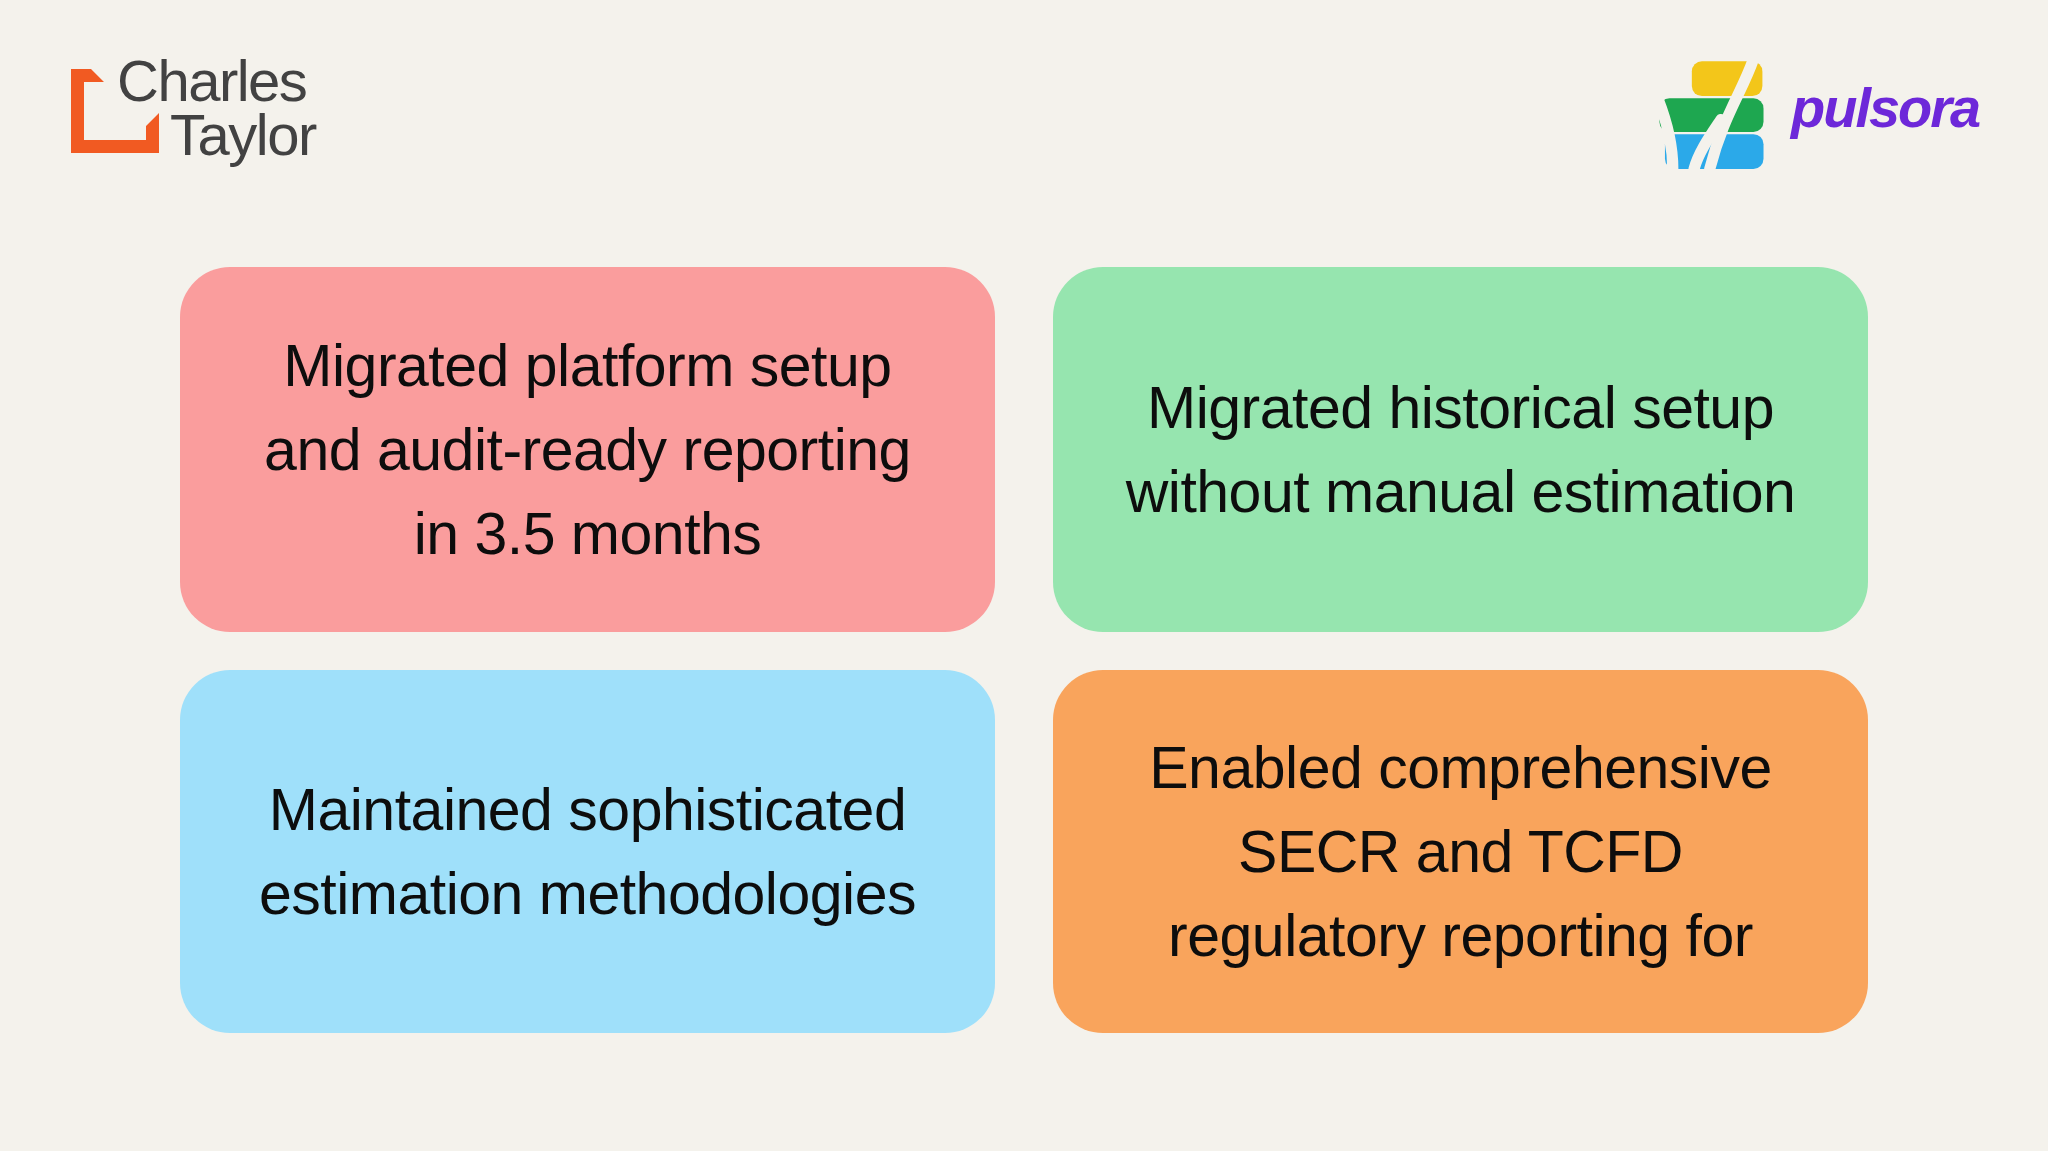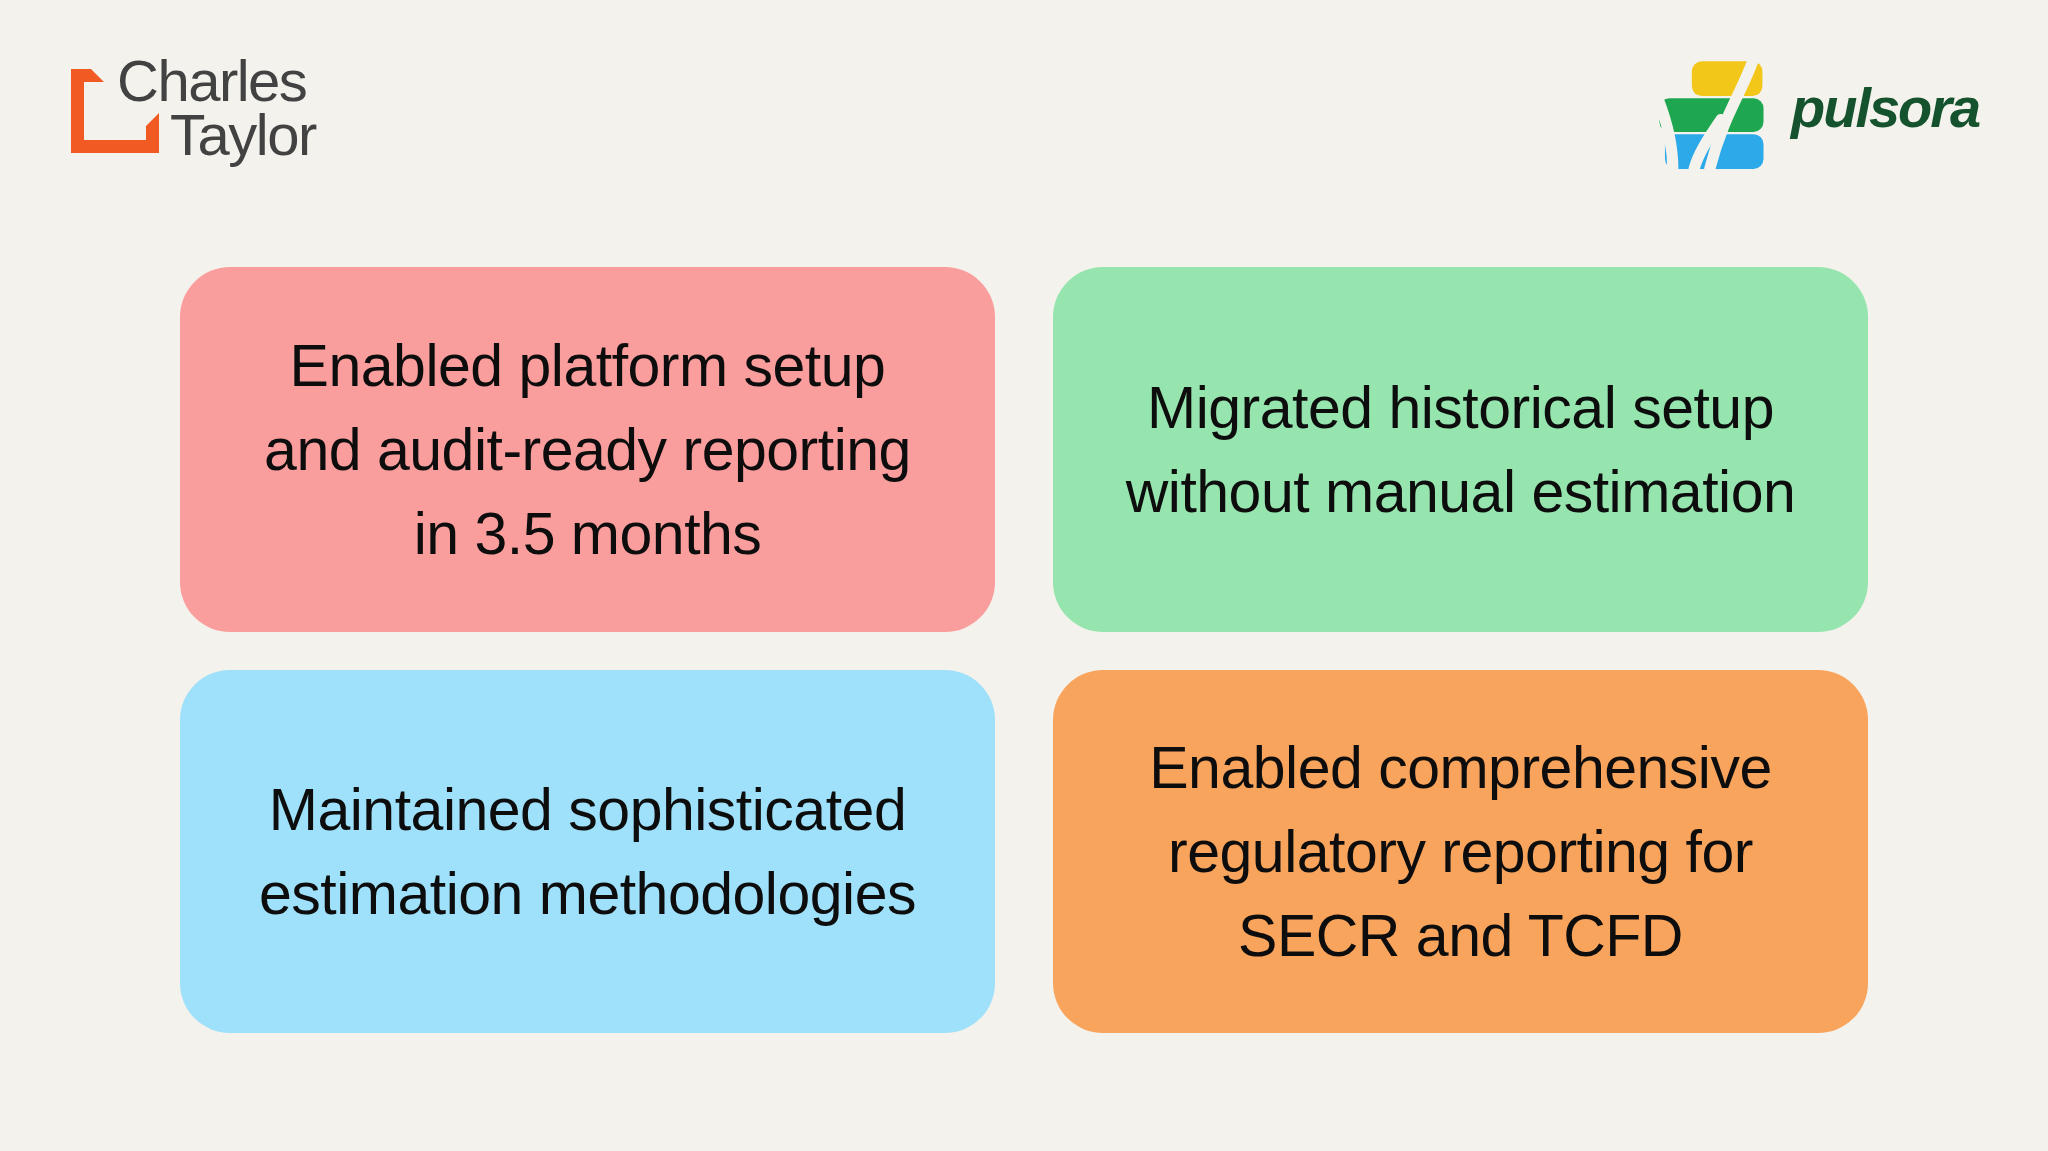--- a/index.html
+++ b/index.html
@@ -15,21 +15,21 @@
   .ct-logo{position:absolute;left:0;top:0;width:420px;height:200px;}
   .ct-mark{position:absolute;left:71px;top:69px;width:88px;height:84px;}
   .ct-line{position:absolute;font-size:58px;line-height:58px;letter-spacing:-1.5px;
            color:#424242;font-weight:normal;white-space:nowrap;}
   .ct-line1{left:117px;top:52px;}
   .ct-line2{left:170px;top:106px;}
 
   .pulsora-logo{position:absolute;left:1640px;top:40px;width:400px;height:150px;}
   .pulsora-mark{position:absolute;left:16px;top:18px;width:112px;height:112px;}
   .pulsora-word{position:absolute;left:151px;top:40px;font-size:56px;line-height:56px;
-                font-weight:bold;font-style:italic;letter-spacing:-2px;color:#14532d;
+                font-weight:bold;font-style:italic;letter-spacing:-2px;color:#6d28d9;
                 white-space:nowrap;}
 
   
   .grid{
     position:absolute;left:180px;top:267px;width:1688px;height:766px;
     display:grid;
     grid-template-columns:815px 815px;
     grid-template-rows:365px 363px;
     column-gap:58px;row-gap:38px;
   }
@@ -66,21 +66,21 @@
         <path d="M58,55 C48,70 38,84 34,99"></path>
         <path d="M2,37 C9,55 15,75 15,99"></path>
       </g>
     </svg>
     <div class="pulsora-word">pulsora</div>
   </div>
 
   <div class="grid">
     <div class="card" style="background: rgb(250, 157, 157);">
       <div class="card-text">
-          <div class="line">Enabled platform setup</div>
+          <div class="line">Migrated platform setup</div>
           <div class="line">and audit-ready reporting</div>
           <div class="line">in 3.5 months</div>
         </div>
     </div>
 
     <div class="card" style="background: rgb(150, 229, 175);">
       <div class="card-text">
           <div class="line">Migrated historical setup</div>
           <div class="line">without manual estimation</div>
         </div>
@@ -89,19 +89,19 @@
     <div class="card" style="background: rgb(159, 224, 250); justify-content: center;">
       <div class="card-text">
           <div class="line">Maintained sophisticated</div>
           <div class="line">estimation methodologies</div>
         </div>
     </div>
 
     <div class="card" style="background: rgb(249, 164, 92); justify-content: center;">
       <div class="card-text">
           <div class="line">Enabled comprehensive</div>
+          <div class="line">SECR and TCFD</div>
           <div class="line">regulatory reporting for</div>
-          <div class="line">SECR and TCFD</div>
         </div>
     </div>
   </div>
 
 </div>
 
 </body></html>

